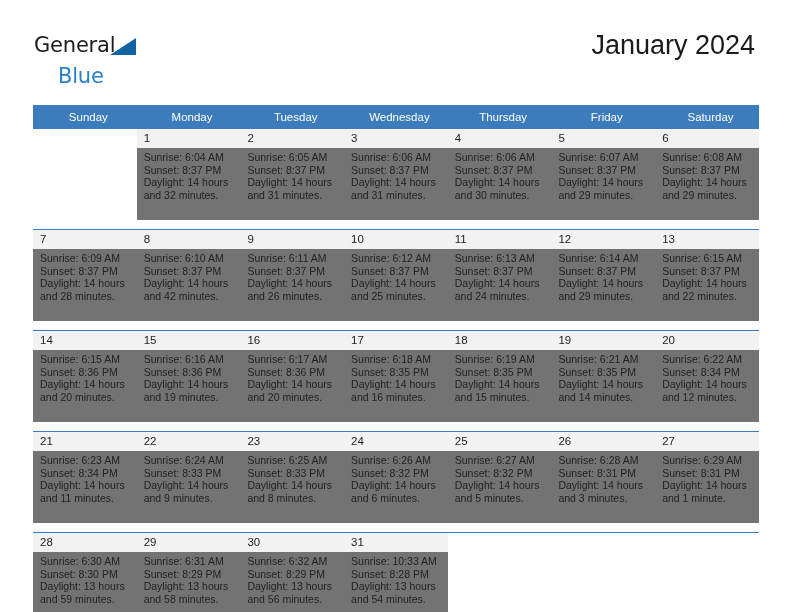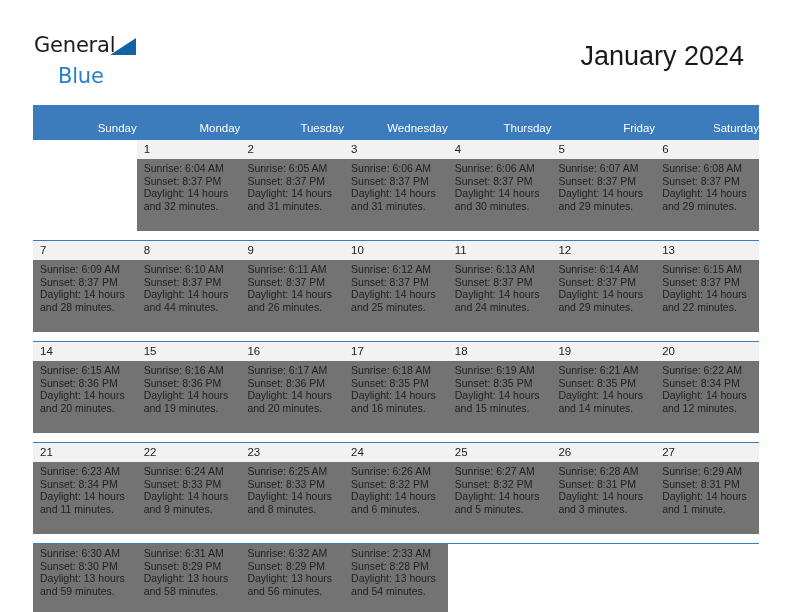--- a/index.html
+++ b/index.html
@@ -74,21 +74,21 @@
     right: 36px;
     top: 28px;
     text-align: right;
   }
   .cal-title {
     font-size: 27px;
     color: #1a1a1a;
     line-height: 32px;
     white-space: nowrap;
     font-weight: normal;
-    margin: 12px;
+    margin: 1px;
   }
   .cal-subtitle {
     margin-top: 8px;
     font-size: 14.5px;
     color: #1a1a1a;
     line-height: 18px;
     white-space: nowrap;
   }
 
   
@@ -101,22 +101,22 @@
   .cal-table {
     width: 726px;
     border-collapse: collapse;
     table-layout: fixed;
   }
   .cal-table th {
     background: #3c7cbd;
     color: #ffffff;
     font-weight: normal;
     font-size: 11.5px;
-    text-align: right;
-    padding: 17px 0 5px 7px;
+    text-align: center;
+    padding: 6px 0 5px 7px;
     height: 11px;
     line-height: 13px;
   }
   .daynum-cell {
     background: #f2f2f2;
     font-size: 11.5px;
     color: #222222;
     padding: 3px 0 3px 7px;
     line-height: 13px;
     height: 13px;
@@ -253,21 +253,21 @@
           <td class="detail-cell">
             <span class="detail-line">Sunrise: 6:09 AM</span>
             <span class="detail-line">Sunset: 8:37 PM</span>
             <span class="detail-line">Daylight: 14 hours</span>
             <span class="detail-line">and 28 minutes.</span>
           </td>
           <td class="detail-cell">
             <span class="detail-line">Sunrise: 6:10 AM</span>
             <span class="detail-line">Sunset: 8:37 PM</span>
             <span class="detail-line">Daylight: 14 hours</span>
-            <span class="detail-line">and 44 minutes.</span>
+            <span class="detail-line">and 42 minutes.</span>
           </td>
           <td class="detail-cell">
             <span class="detail-line">Sunrise: 6:11 AM</span>
             <span class="detail-line">Sunset: 8:37 PM</span>
             <span class="detail-line">Daylight: 14 hours</span>
             <span class="detail-line">and 26 minutes.</span>
           </td>
           <td class="detail-cell">
             <span class="detail-line">Sunrise: 6:12 AM</span>
             <span class="detail-line">Sunset: 8:37 PM</span>
@@ -405,40 +405,49 @@
             <span class="detail-line">Sunset: 8:31 PM</span>
             <span class="detail-line">Daylight: 14 hours</span>
             <span class="detail-line">and 1 minute.</span>
           </td>
         </tr>
         <tr class="week-sep">
           <td colspan="7"></td>
         </tr>
 
         <tr>
+          <td class="daynum-cell">28</td>
+          <td class="daynum-cell">29</td>
+          <td class="daynum-cell">30</td>
+          <td class="daynum-cell">31</td>
+          <td class="daynum-cell empty-cell"></td>
+          <td class="daynum-cell empty-cell"></td>
+          <td class="daynum-cell empty-cell"></td>
+        </tr>
+        <tr>
           <td class="detail-cell">
             <span class="detail-line">Sunrise: 6:30 AM</span>
             <span class="detail-line">Sunset: 8:30 PM</span>
             <span class="detail-line">Daylight: 13 hours</span>
             <span class="detail-line">and 59 minutes.</span>
           </td>
           <td class="detail-cell">
             <span class="detail-line">Sunrise: 6:31 AM</span>
             <span class="detail-line">Sunset: 8:29 PM</span>
             <span class="detail-line">Daylight: 13 hours</span>
             <span class="detail-line">and 58 minutes.</span>
           </td>
           <td class="detail-cell">
             <span class="detail-line">Sunrise: 6:32 AM</span>
             <span class="detail-line">Sunset: 8:29 PM</span>
             <span class="detail-line">Daylight: 13 hours</span>
             <span class="detail-line">and 56 minutes.</span>
           </td>
           <td class="detail-cell">
-            <span class="detail-line">Sunrise: 2:33 AM</span>
+            <span class="detail-line">Sunrise: 10:33 AM</span>
             <span class="detail-line">Sunset: 8:28 PM</span>
             <span class="detail-line">Daylight: 13 hours</span>
             <span class="detail-line">and 54 minutes.</span>
           </td>
           <td class="detail-cell empty-cell"></td>
           <td class="detail-cell empty-cell"></td>
           <td class="detail-cell empty-cell"></td>
         </tr>
 
       </tbody>

